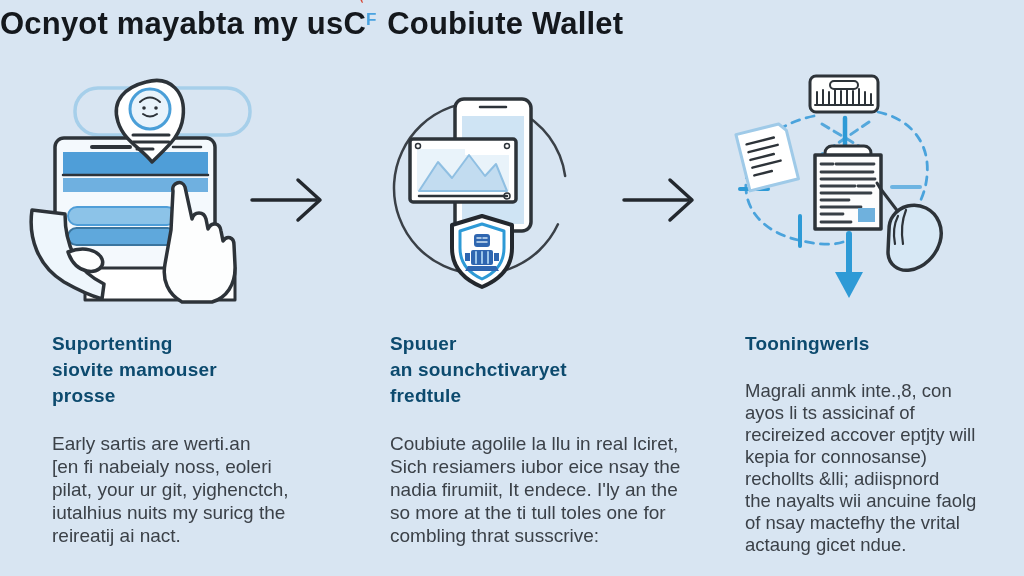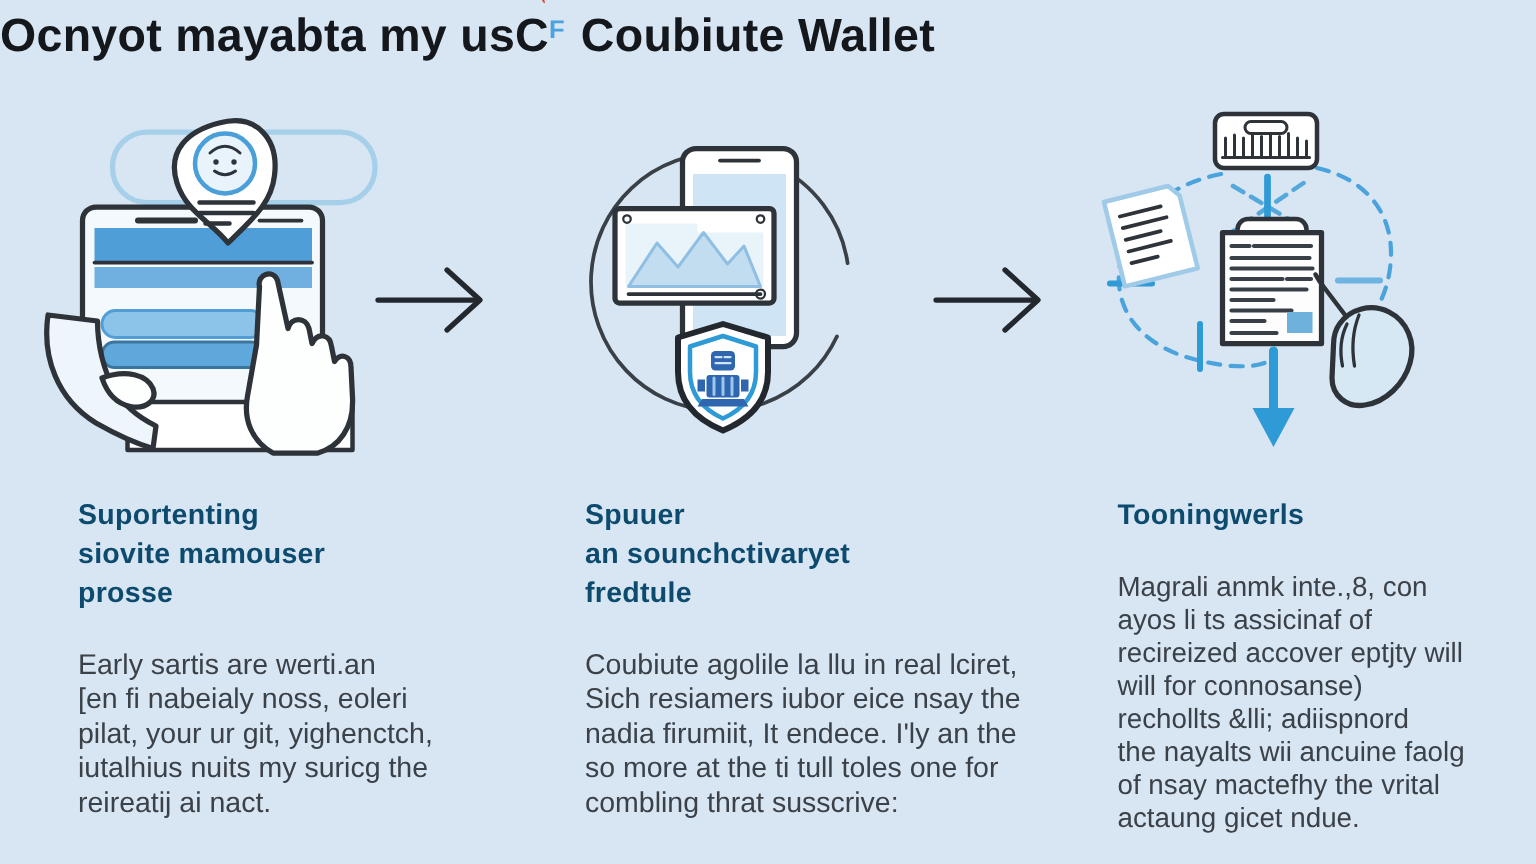--- a/index.html
+++ b/index.html
@@ -166,21 +166,21 @@
   </div>
 
   <div class="col col-3">
     <div class="heading">
       <div>Tooningwerls</div>
     </div>
     <div class="bodytext">
       <div>Magrali anmk inte.,8, con</div>
       <div>ayos li ts assicinaf of</div>
       <div>recireized accover eptjty will</div>
-      <div>will for connosanse)</div>
+      <div>kepia for connosanse)</div>
       <div>rechollts &amp;lli; adiispnord</div>
       <div>the nayalts wii ancuine faolg</div>
       <div>of nsay mactefhy the vrital</div>
       <div>actaung gicet ndue.</div>
     </div>
   </div>
 
 </div>
 
 </body></html>

